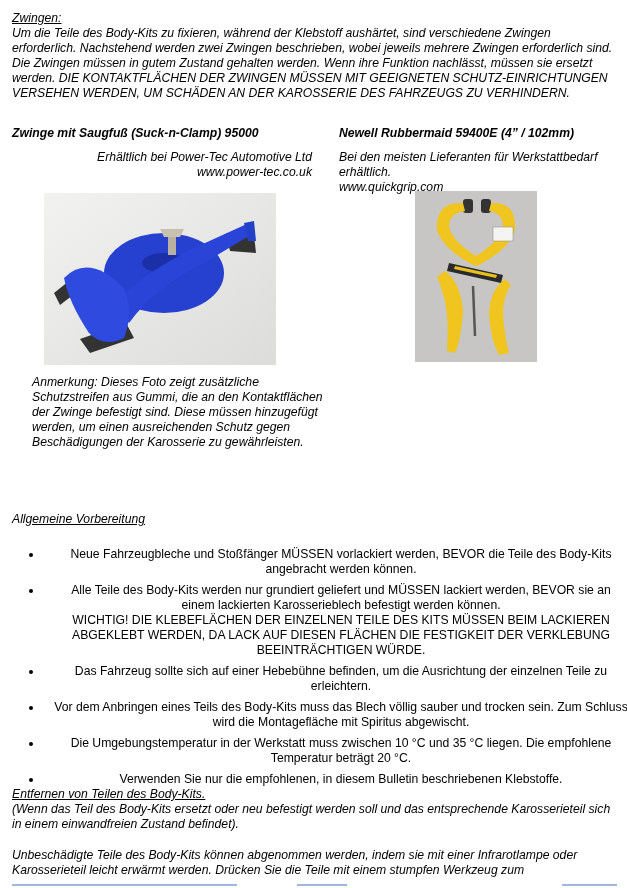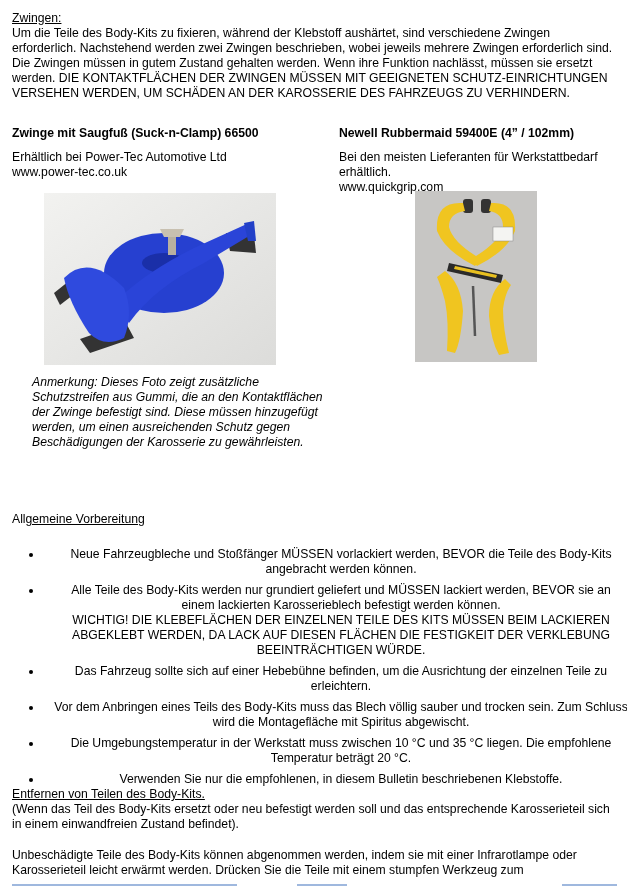--- a/index.html
+++ b/index.html
@@ -1,26 +1,26 @@
 <!DOCTYPE html>
 <html><head>
 <meta charset="utf-8">
 <style>
   html, body { margin:0; padding:0; background:#ffffff; }
   body { width:627px; height:888px; overflow:hidden; position:relative;
          font-family:"Liberation Sans", sans-serif; font-size:12.2px; line-height:15px; color:#000; }
-  .abs { position:absolute; }
+  .abs { position:absolute;font-style:italic; }
   .u { text-decoration:underline; }
   .b { font-weight:bold; }
   .i { font-style:italic;margin-left:20px; }
   p { margin:0; }
   #intro { left:12px; top:11px; width:605px; }
   #left-title { left:12px; top:126px; }
   #right-title { left:339px; top:126px; }
-  #left-src { left:12px; top:150px; width:300px; }
+  #left-src { left:12px; top:150px; width:300px;text-align:right; }
   #right-src { left:339px; top:150px; width:280px; }
   #photo-left { left:44px; top:193px; width:232px; height:172px; background:#e9e9e7; overflow:hidden; }
   #photo-right { left:415px; top:191px; width:122px; height:171px; background:#c9c8c6; overflow:hidden; }
   #note { left:12px; top:375px; width:300px; }
   #prep-title { left:12px; top:512px; }
   ul.bl { list-style:none; margin:17px; padding:0; position:absolute; left:12px; width:600px;text-align:center; }
   ul.bl li { position:relative; padding-left:24px; margin-bottom:6px; }
   ul.bl li .dot { position:absolute; left:0; top:6px; width:4px; height:4px; border-radius:50%; background:#000; }
   #prep-list { top:530px; }
   #remove-title { left:12px; top:787px; }
@@ -30,21 +30,21 @@
   #footer-cut span { position:absolute; top:0; height:2px; background:#9fb8de; }
 </style>
 </head>
 <body>
 
 <div id="intro" class="abs">
   <p class="u">Zwingen:</p>
   <p>Um die Teile des Body-Kits zu fixieren, während der Klebstoff aushärtet, sind verschiedene Zwingen erforderlich.  Nachstehend werden zwei Zwingen beschrieben, wobei jeweils mehrere Zwingen erforderlich sind.  Die Zwingen müssen in gutem Zustand gehalten werden. Wenn ihre Funktion nachlässt, müssen sie ersetzt werden.  DIE KONTAKTFLÄCHEN DER ZWINGEN MÜSSEN MIT GEEIGNETEN SCHUTZ-EINRICHTUNGEN VERSEHEN WERDEN, UM SCHÄDEN AN DER KAROSSERIE DES FAHRZEUGS ZU VERHINDERN.</p>
 </div>
 
-<div id="left-title" class="abs b">Zwinge mit Saugfuß (Suck-n-Clamp) 66500</div>
+<div id="left-title" class="abs b">Zwinge mit Saugfuß (Suck-n-Clamp) 95000</div>
 <div id="right-title" class="abs b">Newell Rubbermaid 59400E (4” / 102mm)</div>
 
 <div id="left-src" class="abs">
   <p>Erhältlich bei Power-Tec Automotive Ltd</p>
   <p>www.power-tec.co.uk</p>
 </div>
 <div id="right-src" class="abs">
   <p>Bei den meisten Lieferanten für Werkstattbedarf erhältlich.</p>
   <p>www.quickgrip.com</p>
 </div>

